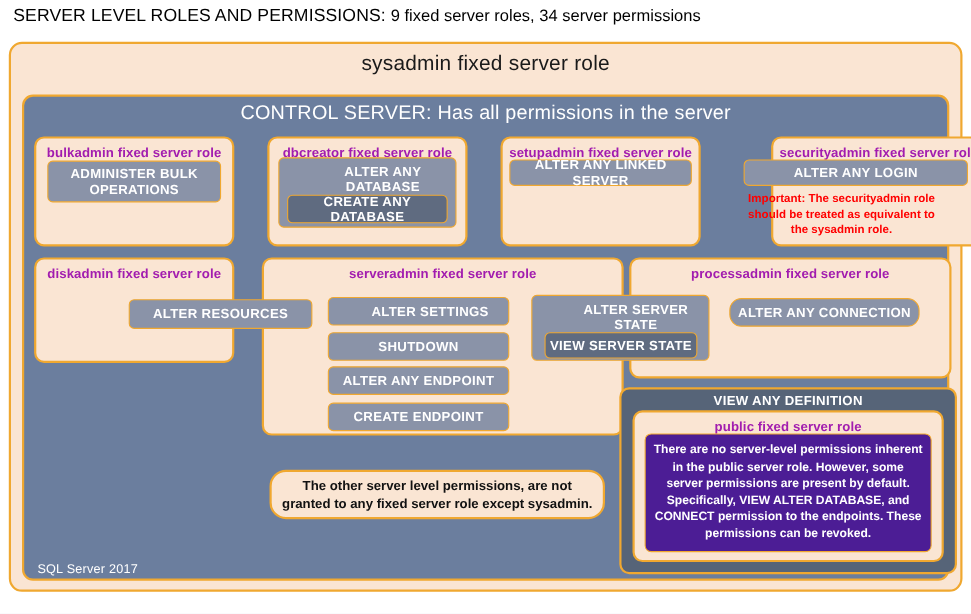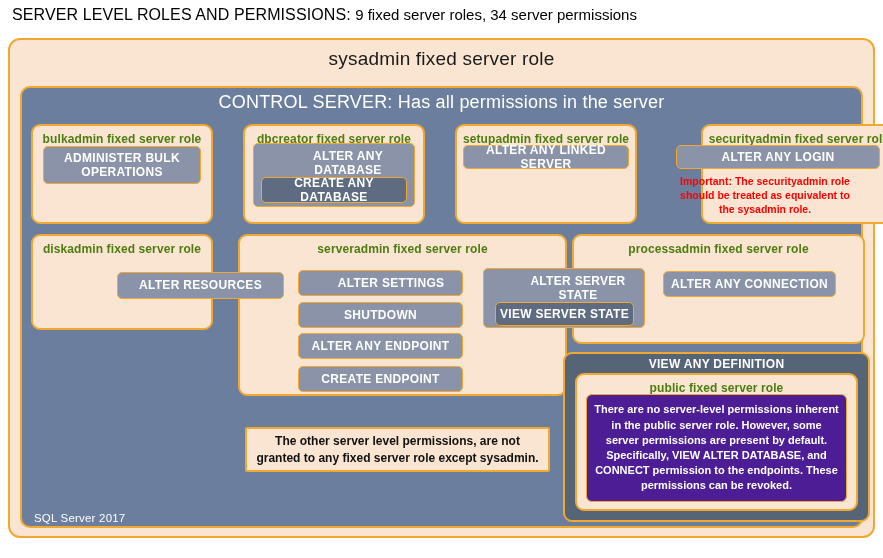--- a/index.html
+++ b/index.html
@@ -23,36 +23,36 @@
 
   
   #control-server-box{left:20px;top:86px;width:843px;height:442px;
       background:#6B7E9E;border:2px solid #F0A830;border-radius:10px;}
   #control-server-label{left:20px;top:92px;width:843px;height:28px;
       text-align:center;font-size:18px;color:#ffffff;letter-spacing:.2px;}
 
   
   .role-card{background:#FAE5D3;border:2px solid #F0A830;border-radius:9px;}
   .role-title{position:absolute;left:0;right:0;top:6px;text-align:center;
-      font-size:12px;font-weight:bold;color:#4d7c0f;letter-spacing:.1px;}
+      font-size:12px;font-weight:bold;color:#a21caf;letter-spacing:.1px;}
 
   
   .perm{background:#8A93A8;border:1.6px solid #F0A830;border-radius:5px;
       display:flex;align-items:center;justify-content:center;text-align:center;
       color:#ffffff;font-size:12px;font-weight:bold;letter-spacing:.3px;
       line-height:1.18;}
   .perm.dark{background:#5F6B80;}
   .perm.group{display:block;}
   .perm.group>.g-label{text-align:center;font-size:12px;font-weight:bold;
       color:#fff;letter-spacing:.3px;padding-top:5px;margin-left:28px;}
 
   
   .note-red{position:absolute;text-align:center;color:#FF0000;
       font-size:10.5px;font-weight:bold;line-height:1.32;}
-  .note-peach{background:#FAE5D3;border:2px solid #F0A830;border-radius:2px;
+  .note-peach{background:#FAE5D3;border:2px solid #F0A830;border-radius:15px;
       display:flex;align-items:center;justify-content:center;text-align:center;
       color:#111;font-size:12px;font-weight:bold;line-height:1.35;padding:0 8px;}
 
   
   #view-any-def-box{left:563px;top:352px;width:307px;height:170px;
       background:#566478;border:2px solid #F0A830;border-radius:9px;}
   #view-any-def-label{left:563px;top:357px;width:307px;height:18px;
       text-align:center;font-size:12px;font-weight:bold;color:#fff;letter-spacing:.3px;}
   #public-role-box{left:575px;top:373px;width:283px;height:138px;}
   #public-note{left:586px;top:394px;width:261px;height:108px;
@@ -114,21 +114,21 @@
 <div class="abs perm" style="left:298px;top:333px;width:165px;height:26px;">ALTER ANY ENDPOINT</div>
 <div class="abs perm" style="left:298px;top:366px;width:165px;height:26px;">CREATE  ENDPOINT</div>
 
 <div class="abs perm" style="left:117px;top:272px;width:167px;height:27px;">ALTER RESOURCES</div>
 
 <div class="abs perm group" style="left:483px;top:268px;width:162px;height:60px;">
   <div class="g-label">ALTER SERVER STATE</div>
 </div>
 <div class="abs perm dark" style="left:495px;top:302px;width:139px;height:24px;">VIEW SERVER STATE</div>
 
-<div class="abs perm" style="left:663px;top:271px;width:173px;height:26px;">ALTER ANY CONNECTION</div>
+<div class="abs perm" style="left:663px;top:271px;width:173px;height:26px;border-radius:11px;">ALTER ANY CONNECTION</div>
 
 <div class="abs note-peach" style="left:245px;top:427px;width:305px;height:45px;">The other server level permissions, are not granted to any fixed server role except sysadmin.</div>
 
 <div class="abs" id="view-any-def-box"></div>
 <div class="abs" id="view-any-def-label">VIEW ANY DEFINITION</div>
 <div class="abs role-card" id="public-role-box">
   <div class="role-title">public  fixed server role</div>
 </div>
 <div class="abs" id="public-note">There are no server-level permissions inherent in the public server role. However, some server permissions are present by default. Specifically, VIEW ALTER DATABASE, and CONNECT permission to the endpoints. These permissions can be revoked.</div>
 

